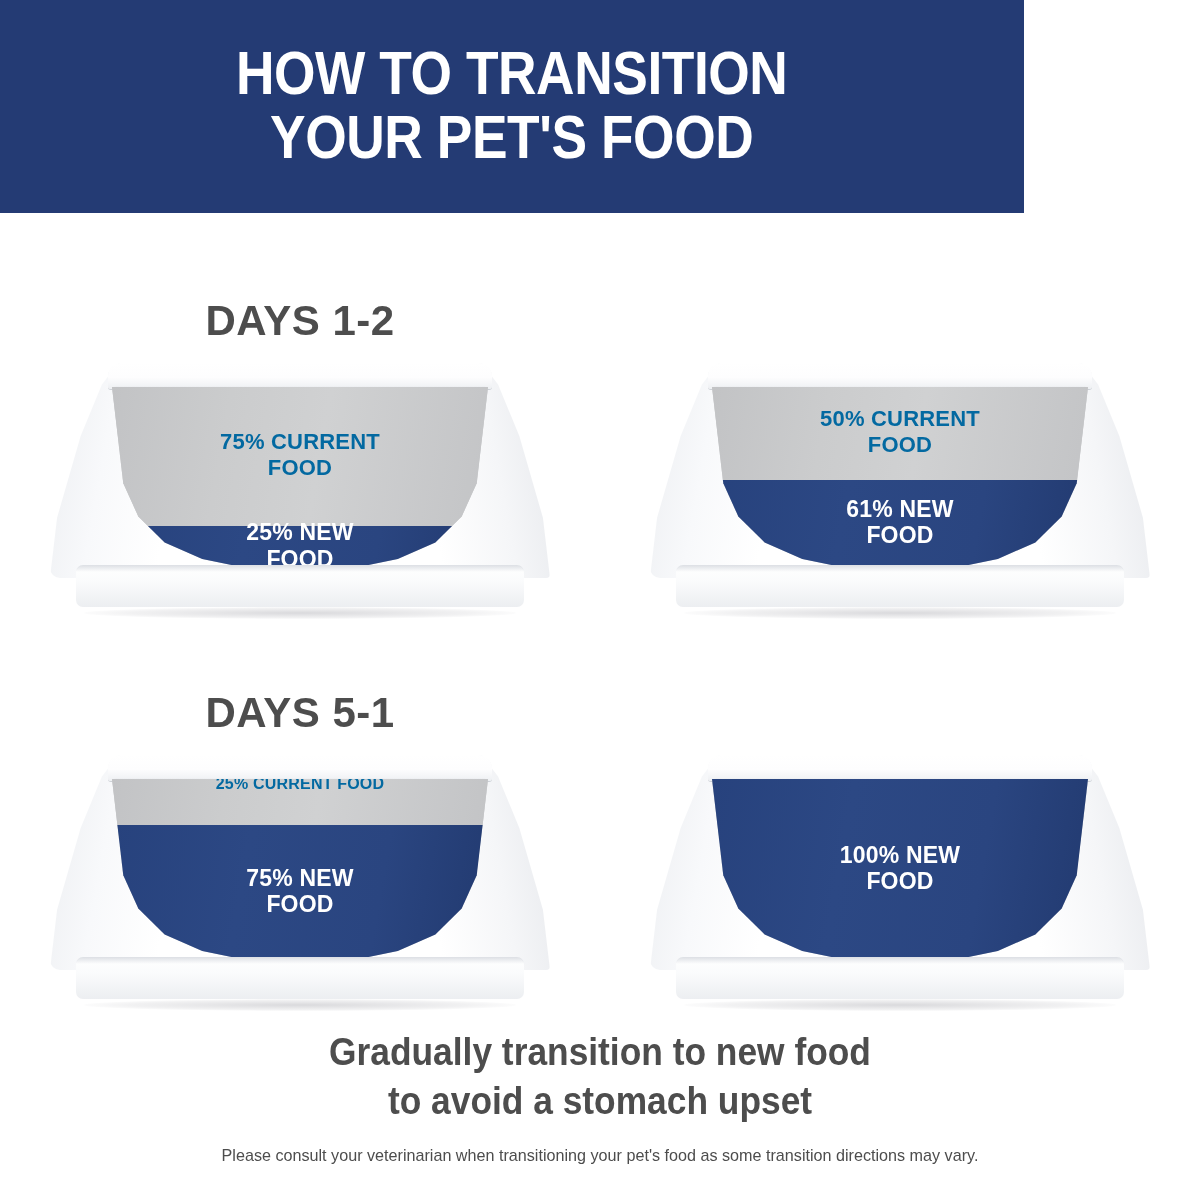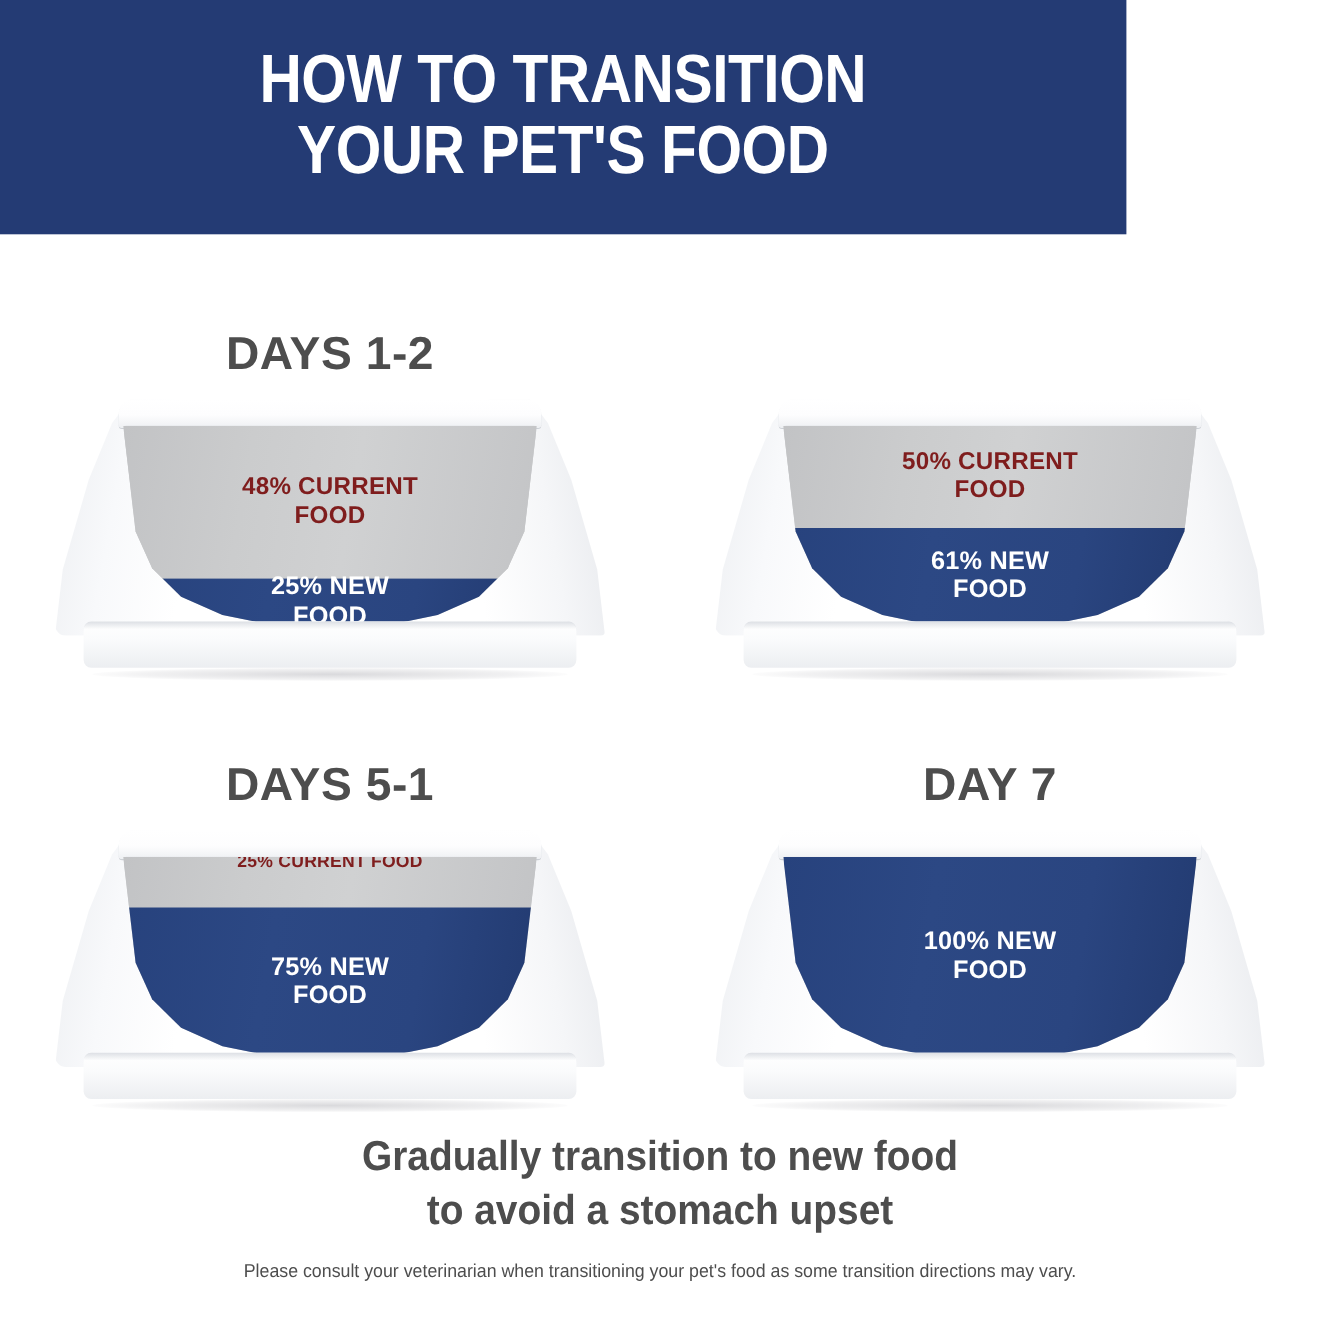--- a/index.html
+++ b/index.html
@@ -118,21 +118,21 @@
   .label{
     position:absolute;left:0;width:100%;
     text-align:center;
     font-weight:bold;
     line-height:1.16;
     font-family:"Liberation Sans", sans-serif;
     letter-spacing:0.2px;
     white-space:pre-line;
     z-index:4;
   }
-  .label.current{color:#7f1d1d;font-size:22px;}
+  .label.current{color:#0369a1;font-size:22px;}
   .label.new{color:#ffffff;font-size:23px;}
   .label.one-line{font-size:16px;}
 
   
   .bowl-base{
     position:absolute;left:26px;bottom:6px;width:448px;height:42px;
     background:linear-gradient(180deg,#ffffff 0%,#fafbfc 40%,#eceef1 100%);
     border-radius:9px 9px 7px 7px;
     box-shadow:inset 0 1px 0 #ffffff;
   }
@@ -177,21 +177,21 @@
   <div class="panel p0">
     <div class="panel-title">DAYS 1-2</div>
     <div class="bowl">
       <div class="bowl-shadow"></div>
       <div class="wing left"></div>
       <div class="wing right"></div>
       <div class="bowl-rim"></div>
       <div class="bowl-inner">
         <div class="fill-current" style="height: 138.75px;"></div>
         <div class="fill-new" style="height: 46.25px;"></div>
-        <div class="label current" style="top: 42.375px;">48% CURRENT
+        <div class="label current" style="top: 42.375px;">75% CURRENT
 FOOD</div>
         <div class="label new" style="top: 131.875px;">25% NEW
 FOOD</div>
       </div>
       <div class="bowl-base"></div>
     </div>
   </div>
 
   <div class="panel p1">
     <div class="bowl">
@@ -223,21 +223,20 @@
         <div class="fill-new" style="height: 138.75px;"></div>
         <div class="label current one-line" style="top: -3.875px;">25% CURRENT FOOD</div>
         <div class="label new" style="top: 85.625px;">75% NEW
 FOOD</div>
       </div>
       <div class="bowl-base"></div>
     </div>
   </div>
 
   <div class="panel p3">
-    <div class="panel-title">DAY 7</div>
     <div class="bowl">
       <div class="bowl-shadow"></div>
       <div class="wing left"></div>
       <div class="wing right"></div>
       <div class="bowl-rim"></div>
       <div class="bowl-inner">
 
         <div class="fill-new" style="height: 185px;"></div>
 
         <div class="label new" style="top: 62.5px;">100% NEW

